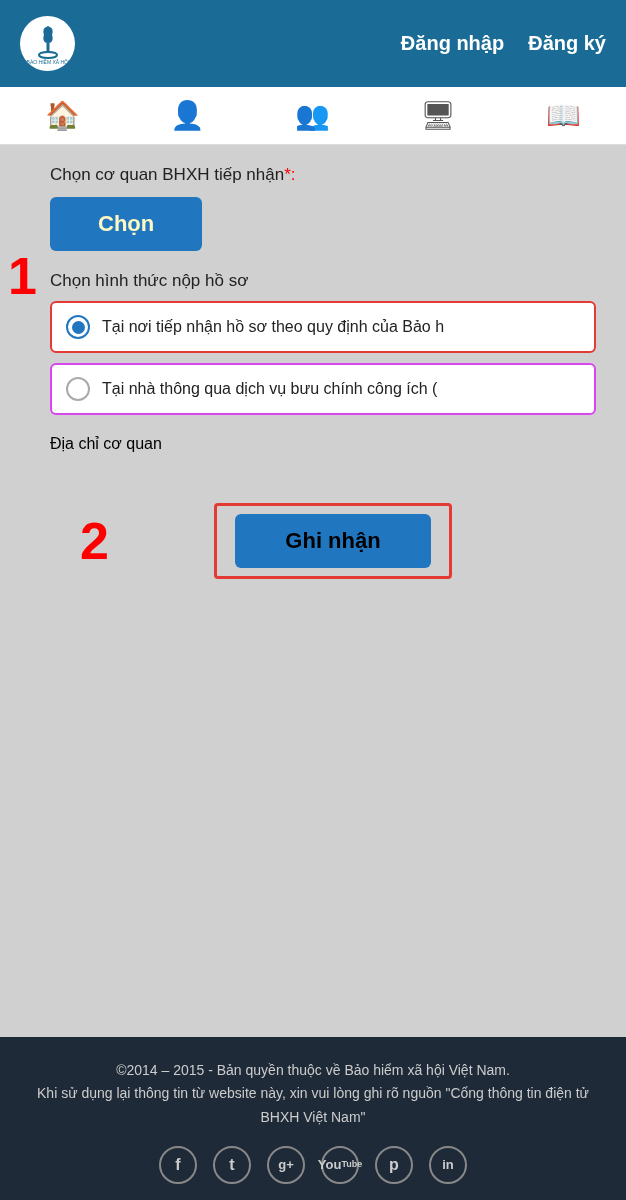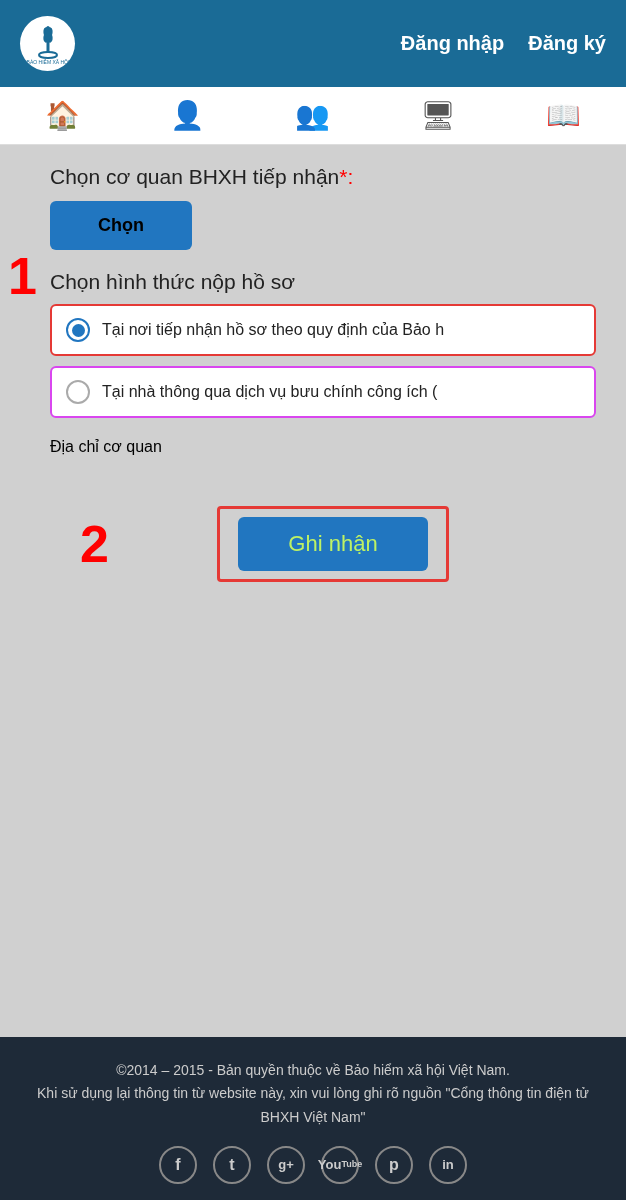--- a/index.html
+++ b/index.html
@@ -66,34 +66,34 @@
 
     
     .main-content {
       background: #d0d0d0;
       flex: 1;
       padding: 20px 20px 30px 20px;
       position: relative;
     }
 
     .section-label {
-      font-size: 21px;
+      font-size: 17px;
       color: #222;
       margin-bottom: 10px;
     }
     .required {
       color: red;
     }
 
     .choose-btn {
       background: #2176c0;
-      color: #000000;
+      color: #fef9c3;
       border: none;
       border-radius: 6px;
-      font-size: 18px;
+      font-size: 22px;
       font-weight: bold;
       padding: 14px 48px;
       cursor: pointer;
       margin-bottom: 20px;
       display: block;
     }
 
     
     .radio-option {
       display: flex;
@@ -135,25 +135,25 @@
 
     .field-label {
       font-size: 16px;
       color: #000000;
       margin-top: 18px;
       margin-bottom: 4px;
     }
 
     .ghi-nhan-btn {
       background: #2176c0;
-      color: #bef264;
+      color: #000000;
       border: none;
       border-radius: 6px;
       font-size: 22px;
-      font-weight: normal;
+      font-weight: bold;
       padding: 14px 50px;
       cursor: pointer;
     }
 
     
     .footer {
       background: #1e2a38;
       color: #ccc;
       text-align: center;
       padding: 22px 20px 16px 20px;

